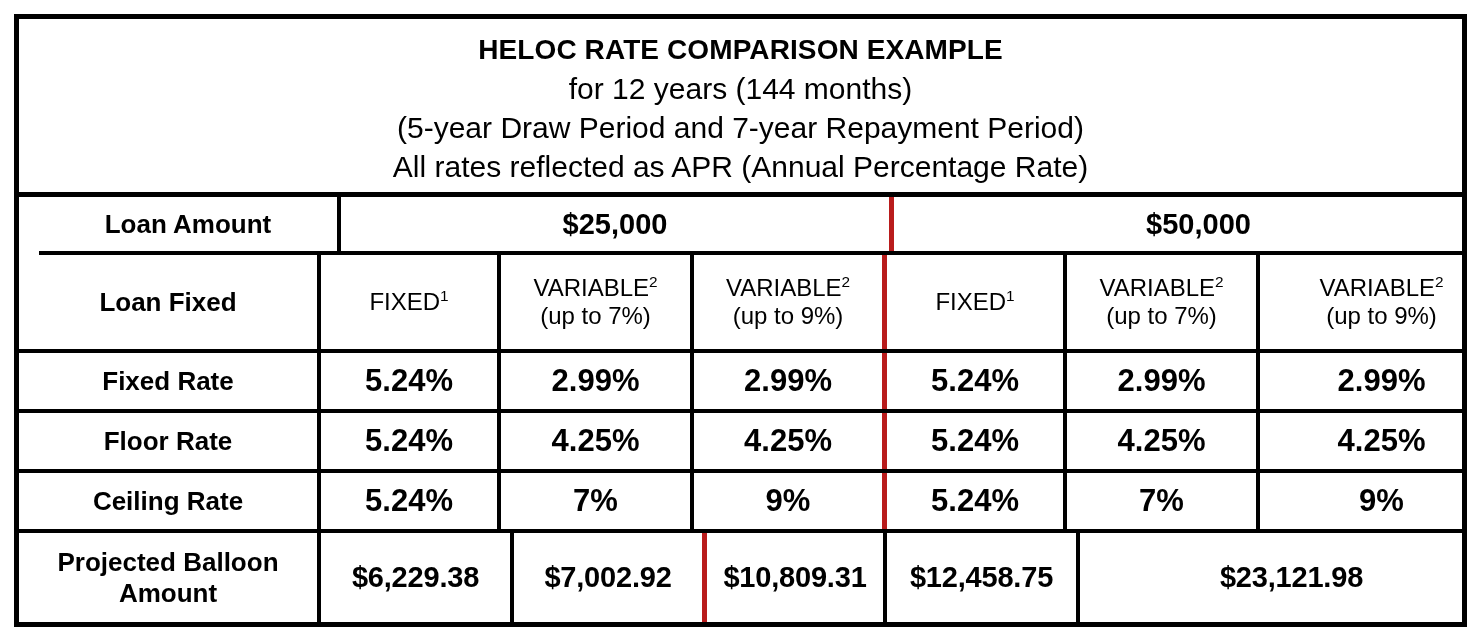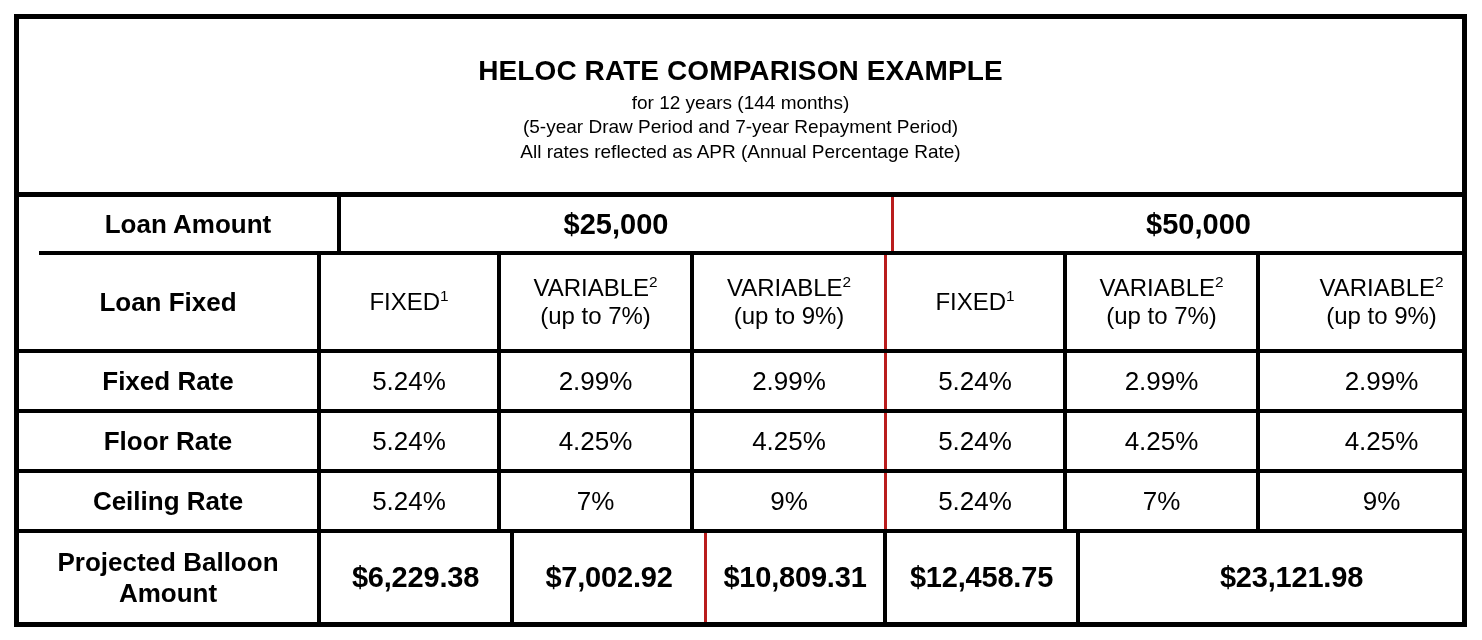--- a/index.html
+++ b/index.html
@@ -49,21 +49,21 @@
     text-align: center;
   }
   .title-main {
     font-size: 28px;
     font-weight: bold;
     letter-spacing: 0.1px;
     line-height: 1.22;
     margin-bottom: 2px;
   }
   .title-sub {
-    font-size: 19px;
+    font-size: 30px;
     font-weight: normal;
     line-height: 1.30;
   }
 
   
   .trow {
     display: flex;
     box-sizing: border-box;
     border-bottom: 4px solid #000000;
   }
@@ -80,41 +80,41 @@
     align-items: center;
     justify-content: center;
     text-align: center;
     padding: 2px 6px;
     line-height: 1.18;
     border-right: 4px solid #000000;
   }
   .cell.nob { border-right: none; padding-left: 47px; }
 
   
-  .cell.thick-right { border-right: 3px solid #b91c1c; }
+  .cell.thick-right { border-right: 5px solid #b91c1c; }
 
   
   .c-label { width: 302px; }
   .c-data  { width: 180px; }
   .c-data-w { width: 193px; }
   .c-group { width: 553px; }
   .c-group2 { flex: 1 1 auto; }
   .c-last  { flex: 1 1 auto; }
 
   .lbl {
     font-size: 26px;
     font-weight: bold;
   }
   .grouphead {
     font-size: 29px;
     font-weight: bold;
   }
   .val {
-    font-size: 26px;
-    font-weight: normal;
+    font-size: 31px;
+    font-weight: bold;
   }
   .loantype {
     font-size: 24px;
     font-weight: normal;
   }
   .loantype sup {
     font-size: 0.64em;
     vertical-align: super;
     line-height: 0;
   }

